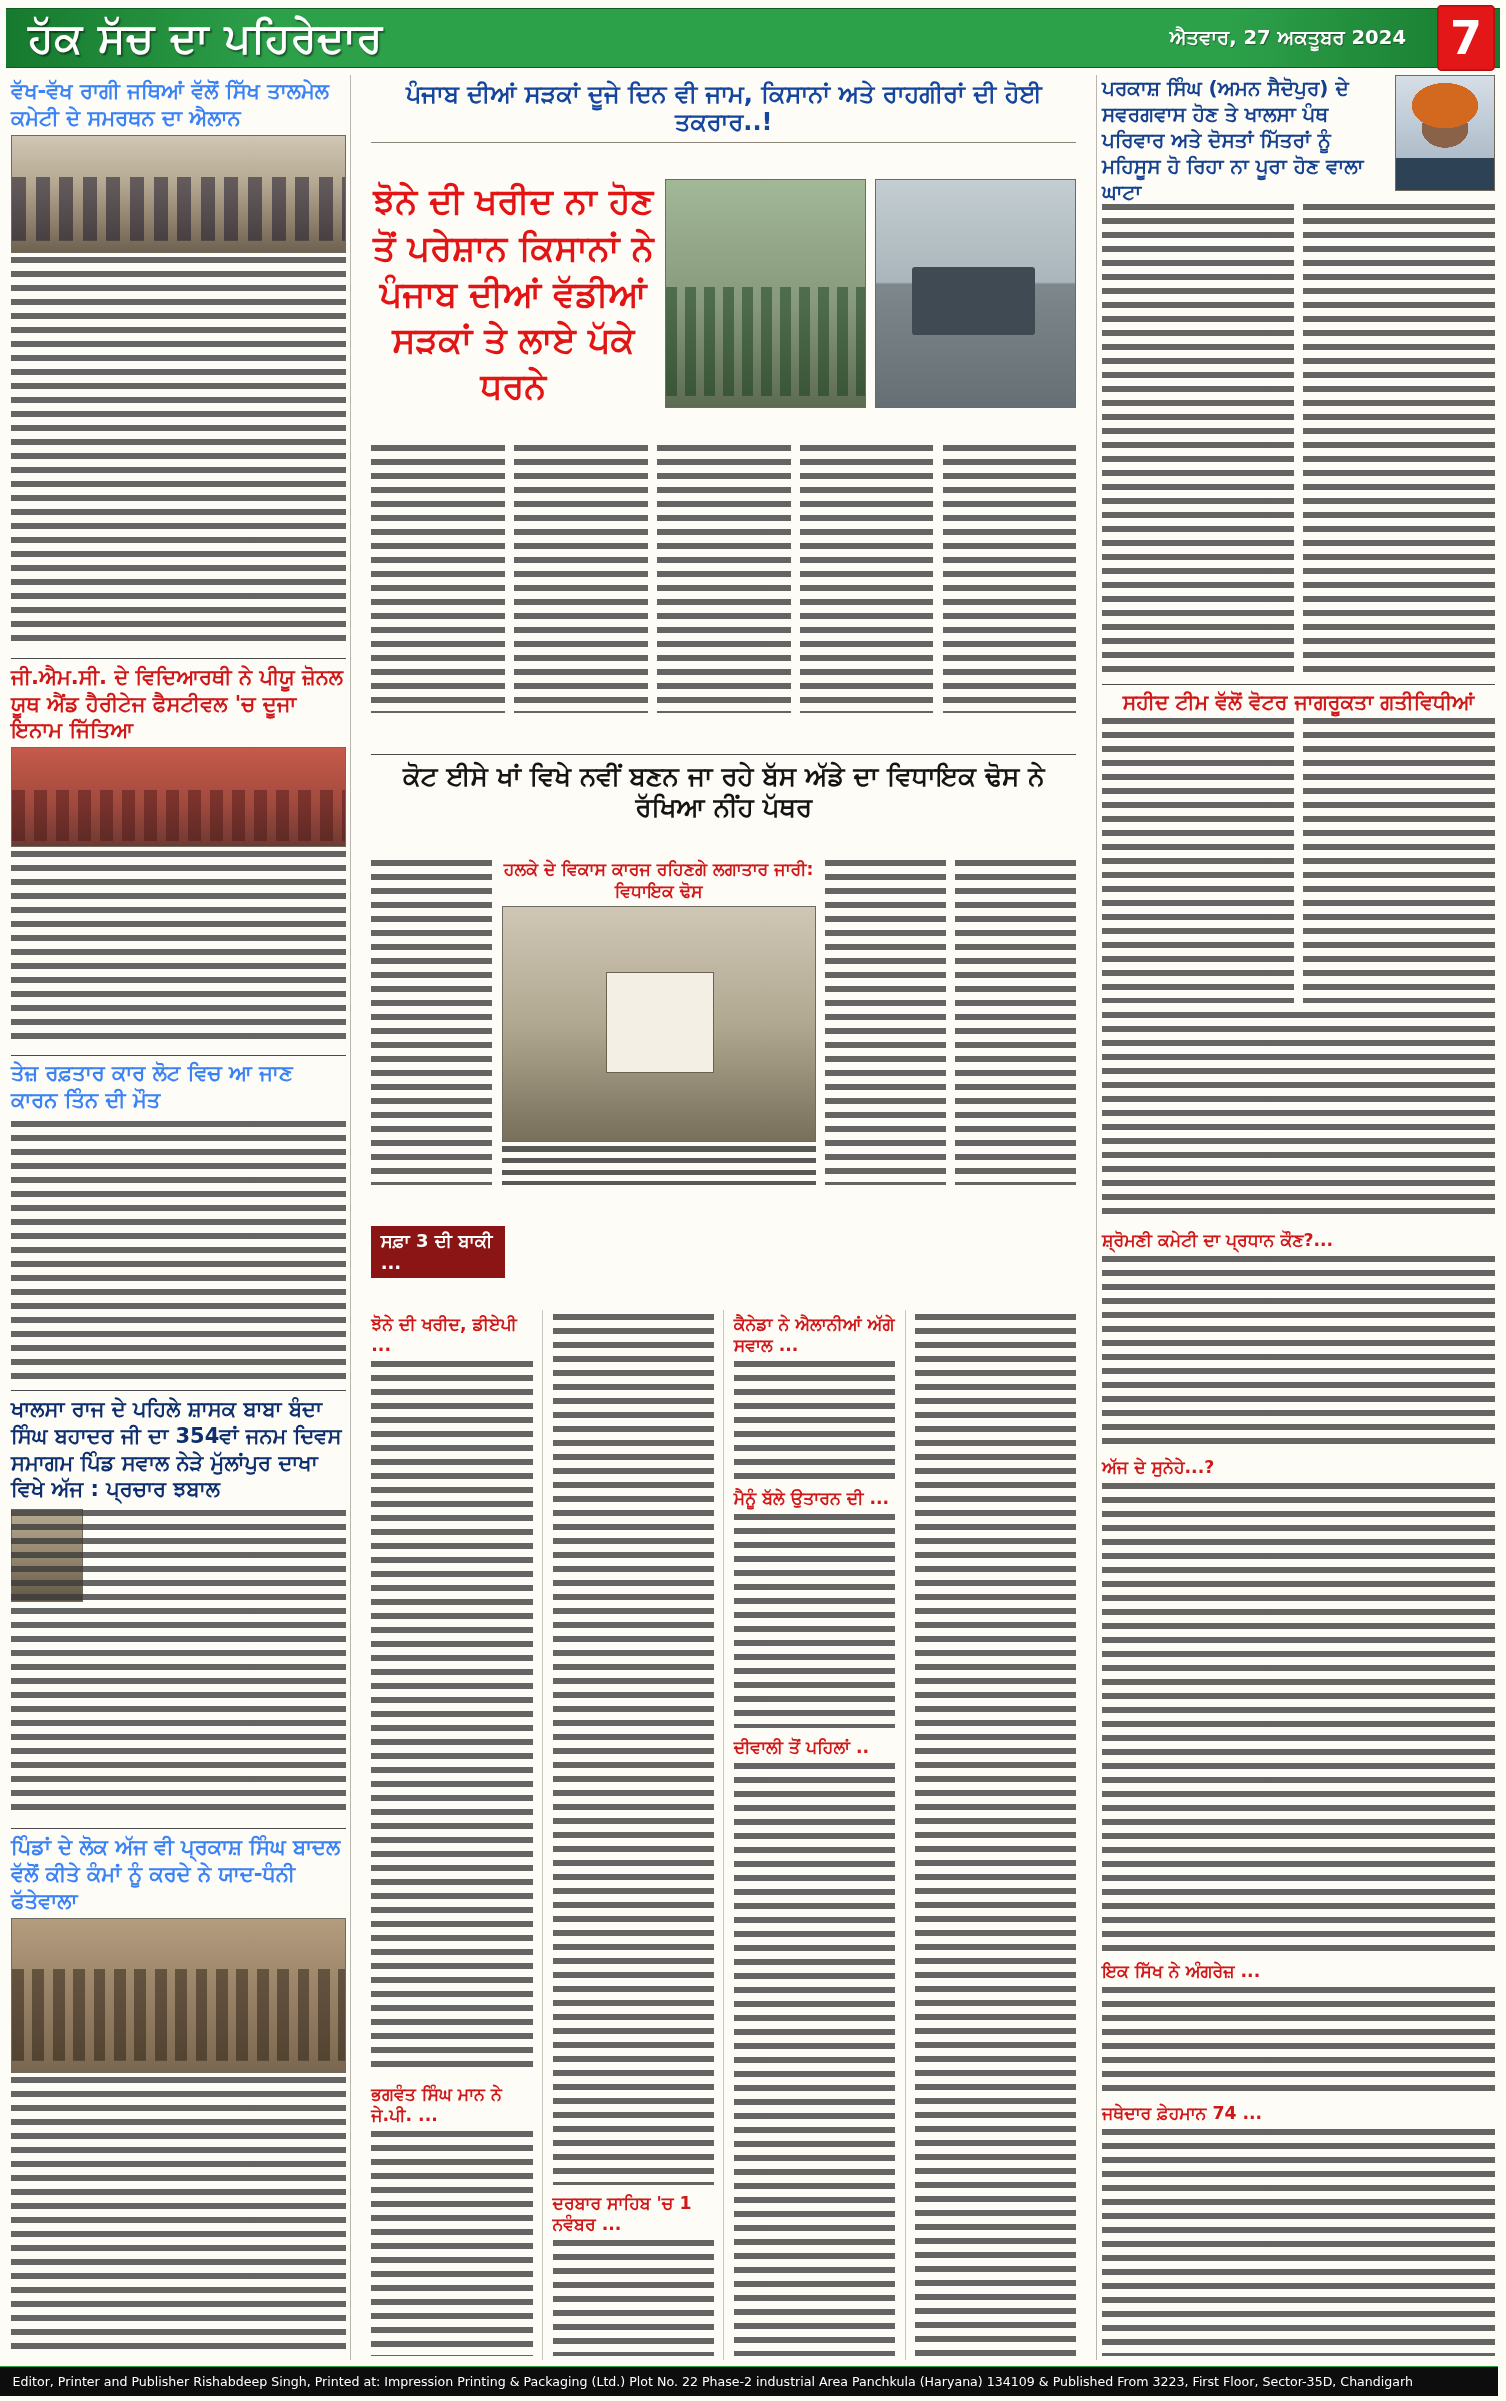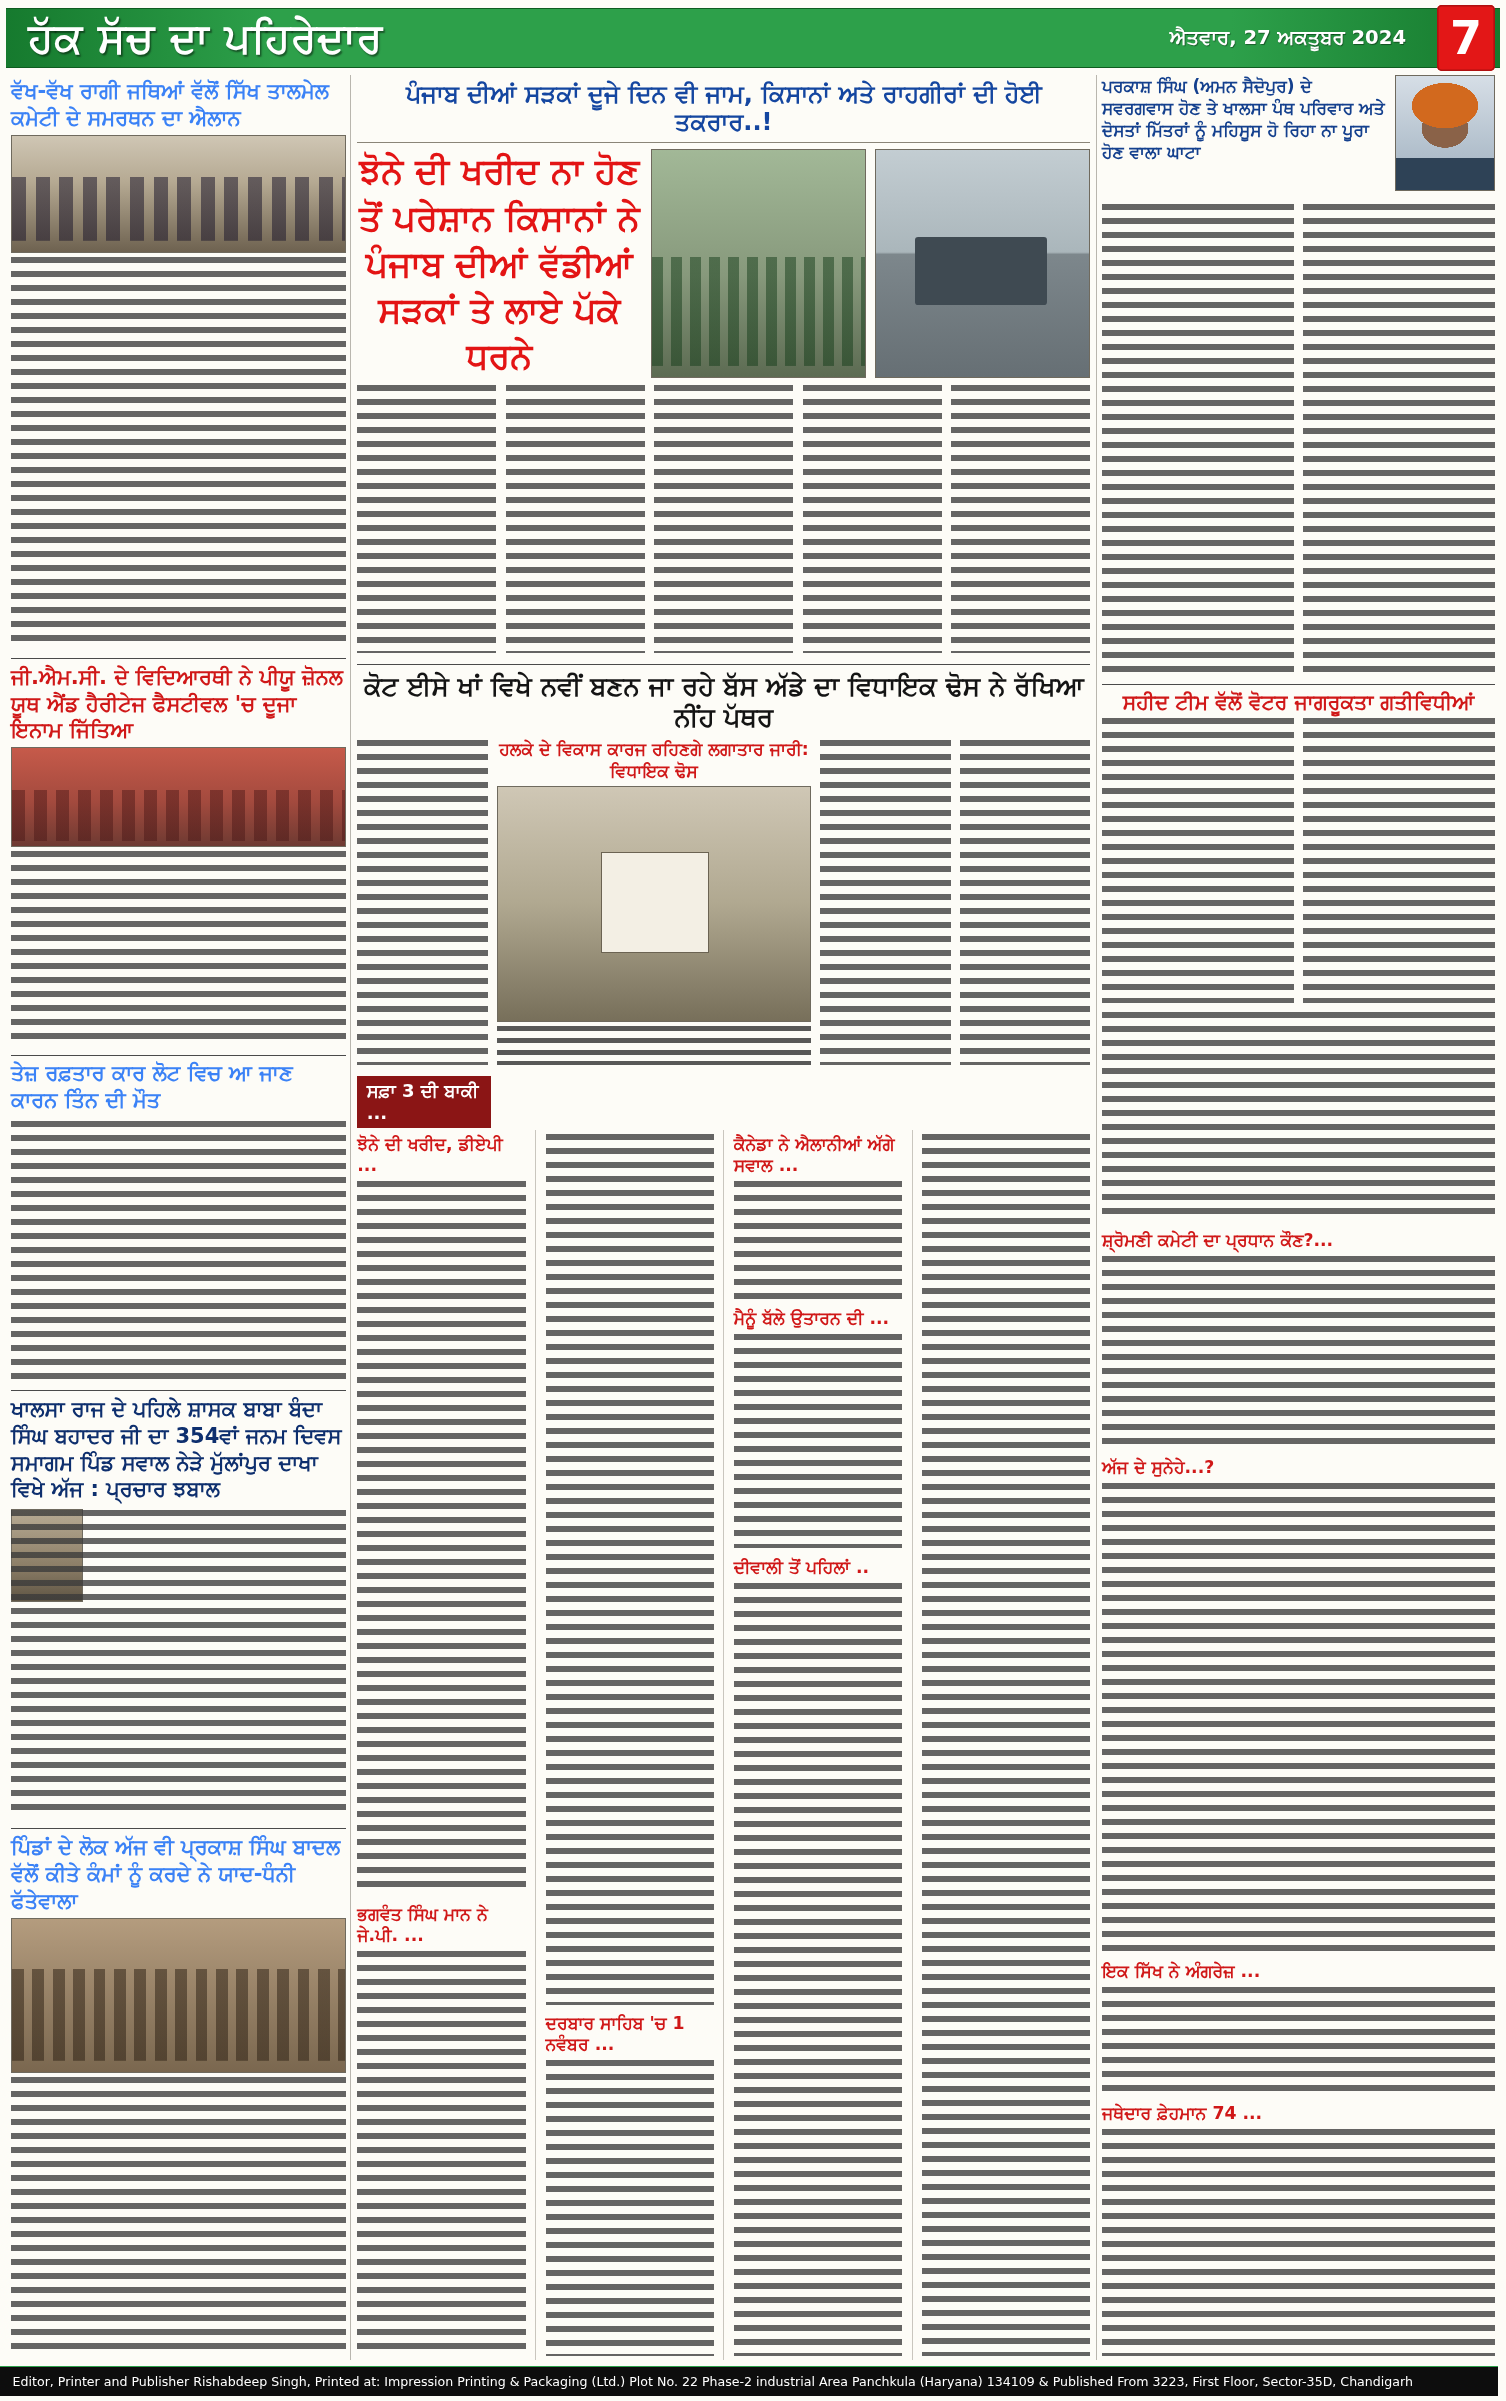--- a/index.html
+++ b/index.html
@@ -37,22 +37,22 @@
     width: 58px; height: 66px; margin-right: 4.7px; margin-top: -6.3px; margin-bottom: -6.3px;
     background: #e31717; border-radius: 4.7px;
     display: flex; align-items: center; justify-content: center;
     box-shadow: 0 0 0 1.6px #b01010 inset;
   }
   .page-number-box span { color: #fff; font-size: 46px; font-weight: 800; }
 
   
   .content { position: absolute; left: 6.3px; right: 6.3px; top: 75px; bottom: 41px; display: flex; }
   .col-left   { width: 344px; display: flex; flex-direction: column; padding: 0 4.7px; }
-  .col-middle { width: 747px; display: flex; flex-direction: column; padding: 0 6px;
-                border-left: 0.8px solid #b9b6ae; border-right: 0.8px solid #b9b6ae; }
+  .col-middle { width: 747px; display: flex; flex-direction: column; padding: 0 20px;
+                border-left: 0.8px solid #b9b6ae; border-right: 0.8px solid #b9b6ae; gap: 30px; }
   .col-right  { flex: 1; display: flex; flex-direction: column; padding: 0 4.7px; }
 
   
   .headline { font-weight: 800; line-height: 1.28; margin: 3.1px 0; }
   .h-blue  { color: #3b82f6; }
   .h-dark  { color: #0e2f6e; }
   .h-red   { color: #d01818; }
 
   .ftext {
     flex: 0 0 auto;
@@ -133,21 +133,21 @@
     width: 134px; background:#8b1515; color:#fff; font-size: 18px; font-weight: 800;
     padding: 4.7px 9.4px; margin: 6.3px 0 1.6px;
   }
   .cont-cols { flex: 1; display: flex; gap: 9.4px; min-height: 0; }
   .cont-col { flex: 1; display: flex; flex-direction: column; min-height: 0; }
   .cont-col + .cont-col { border-left: 0.8px solid #c9c6be; padding-left: 9.4px; }
   .cont-head { color:#d01818; font-size: 17.3px; font-weight: 800; line-height: 1.2; margin: 4.7px 0 1.6px; }
 
   
   .obit-row { display: flex; gap: 7.9px; height: 124px; }
-  .obit-head { flex: 1; color:#14408e; font-size: 17px; font-weight: 800; line-height: 1.3; }
+  .obit-head { flex: 1; color:#14408e; font-size: 20px; font-weight: 800; line-height: 1.3; }
   .obit-photo { width: 100px; height: 116px; }
   .two-col { display: flex; gap: 8.6px; }
   .two-col .ftext { flex: 1; margin: 4.7px 0; }
   .voter-head {
     color:#d01818; font-size: 20.4px; font-weight: 800; text-align: center;
     border-top: 1.6px solid #4a4a4a; padding-top: 4.7px; margin-top: 3.1px;
   }
   .right-cont { flex: 1; display: flex; gap: 8.6px; min-height: 0; }
   .right-cont .cont-col + .cont-col { border-left: 0.8px solid #c9c6be; padding-left: 8.6px; text-align: center; }
 

